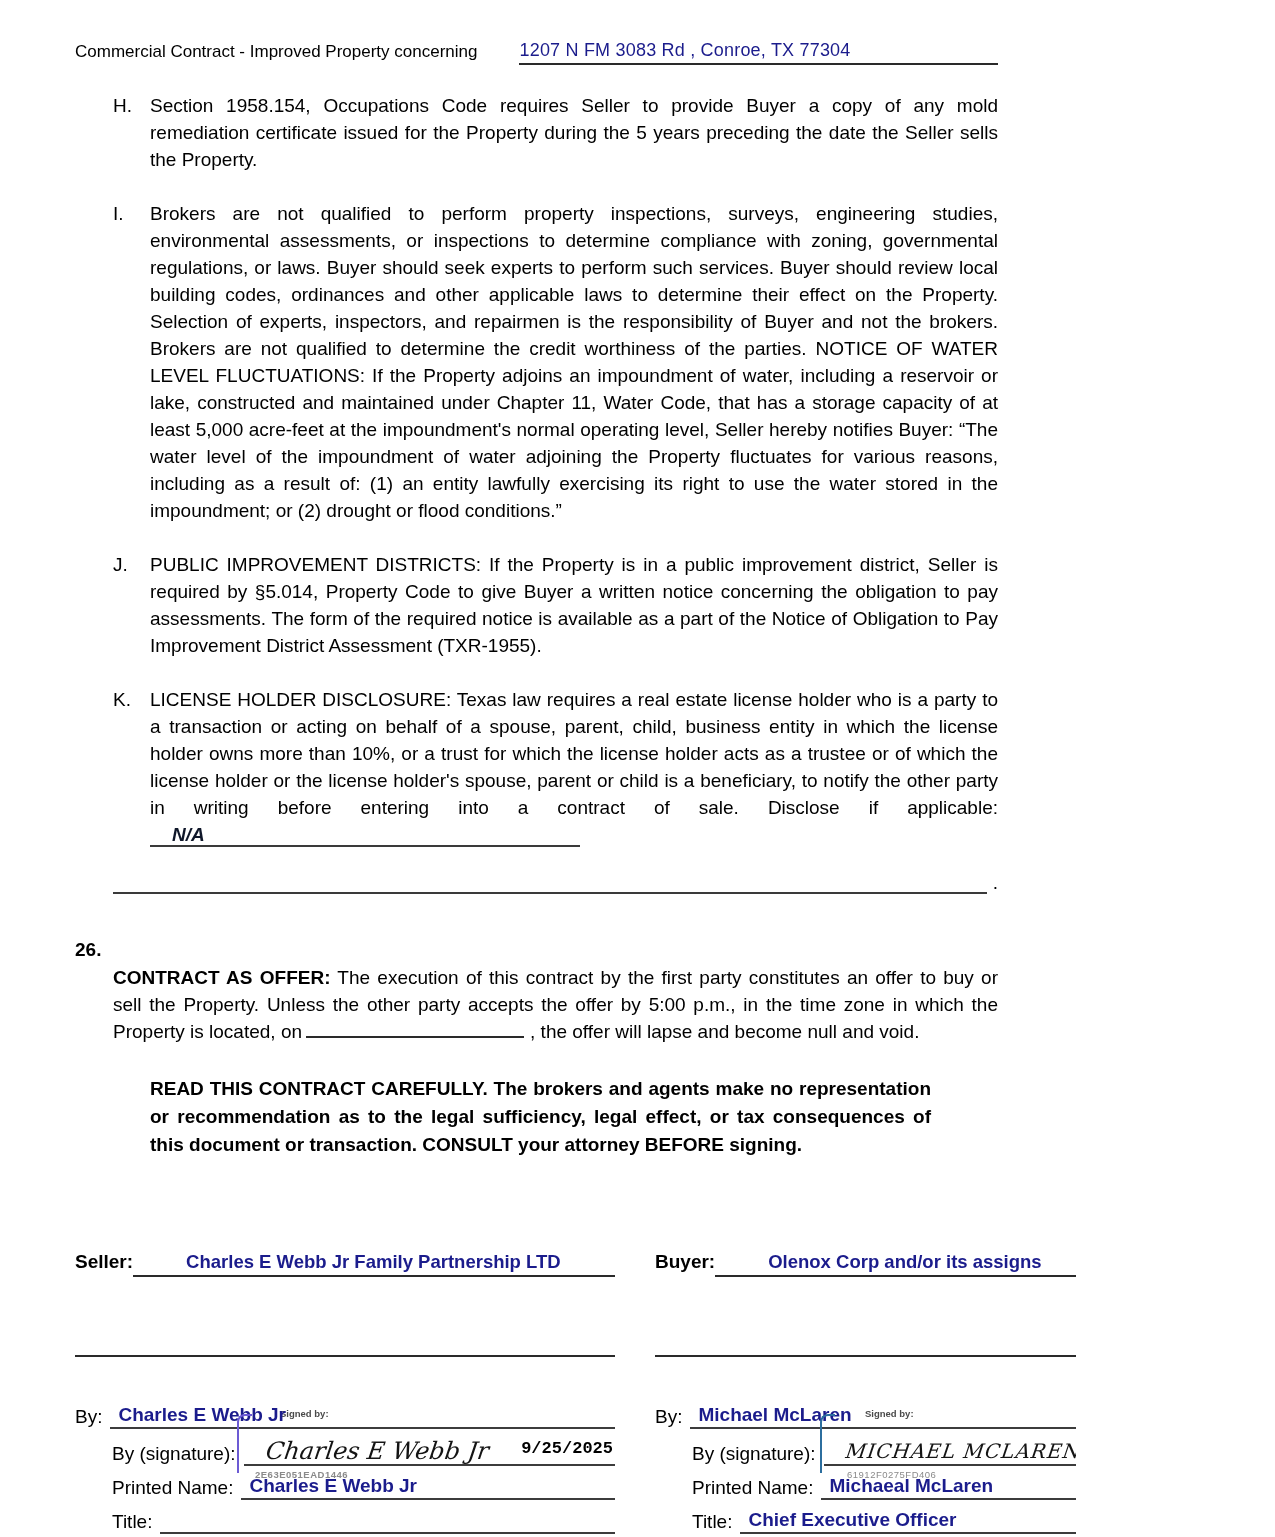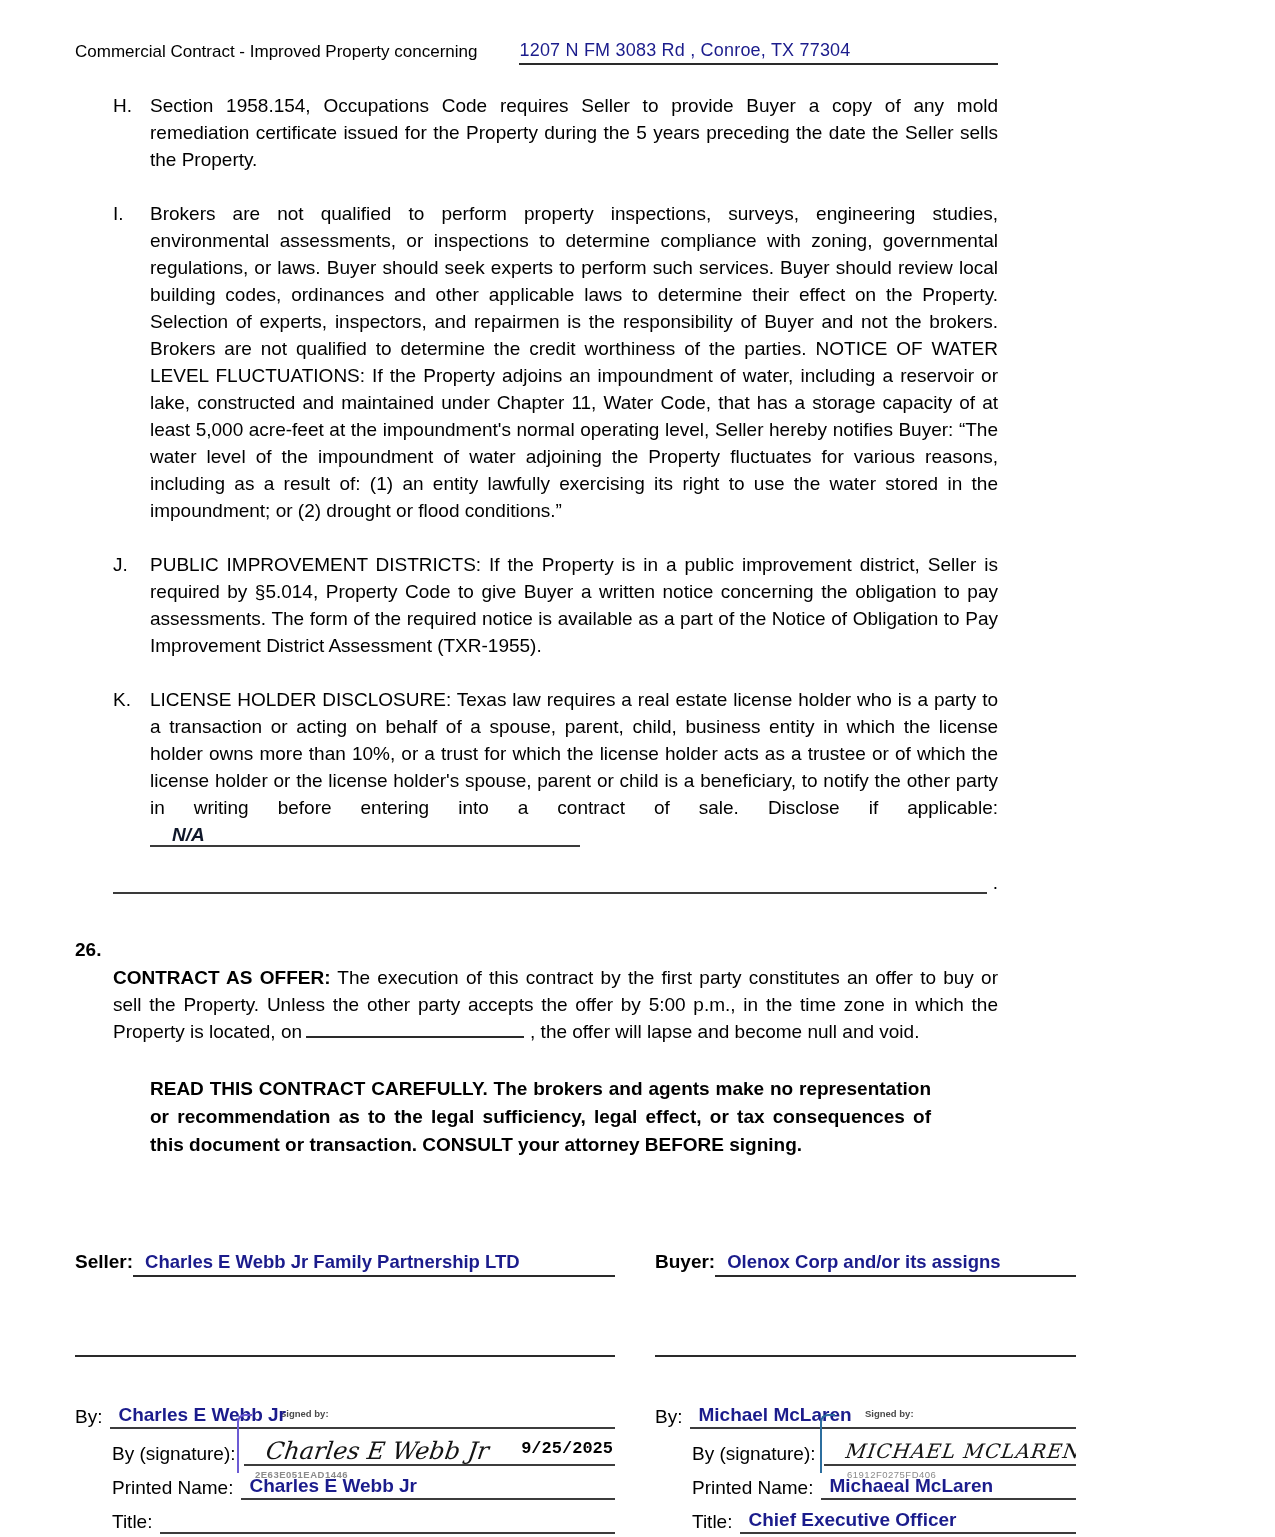--- a/index.html
+++ b/index.html
@@ -29,21 +29,21 @@
 
   .warning{margin:30px 67px 0 75px;font-size:19px;line-height:28px;font-weight:bold;text-align:justify;}
 
   
   .parties{display:flex;margin-top:92px;font-size:19px;}
   .col-l{width:540px;flex:none;}
   .col-r{width:542px;flex:none;margin-left:40px;}
   .party{display:flex;align-items:flex-start;}
   .party-label{font-weight:bold;white-space:nowrap;padding-bottom:2px;}
   .party-name-wrap{flex:1;border-bottom:2px solid #2a2a2a;padding:0 0 2px 12px;}
-  .party-name{color:#1b1c8c;font-weight:bold;font-size:18.5px;}
+  .party-name{color:#1b1c8c;font-weight:bold;font-size:18.5px;margin-left:41px;}
   .blank-pair{display:flex;margin-top:58px;}
   .blank-line{border-bottom:2px solid #2a2a2a;height:20px;}
 
   
   .sig-row{display:flex;margin-top:38px;}
   .sig-block{position:relative;}
   .srow{display:flex;align-items:flex-end;height:34px;font-size:19px;}
   .srow.indent{padding-left:37px;}
   .srow-label{white-space:nowrap;padding-right:8px;padding-bottom:1px;}
   .srow-value{flex:1;border-bottom:2px solid #3c3c3c;display:flex;align-items:flex-end;justify-content:space-between;min-height:22px;padding:0 2px 1px 8px;position:relative;}

